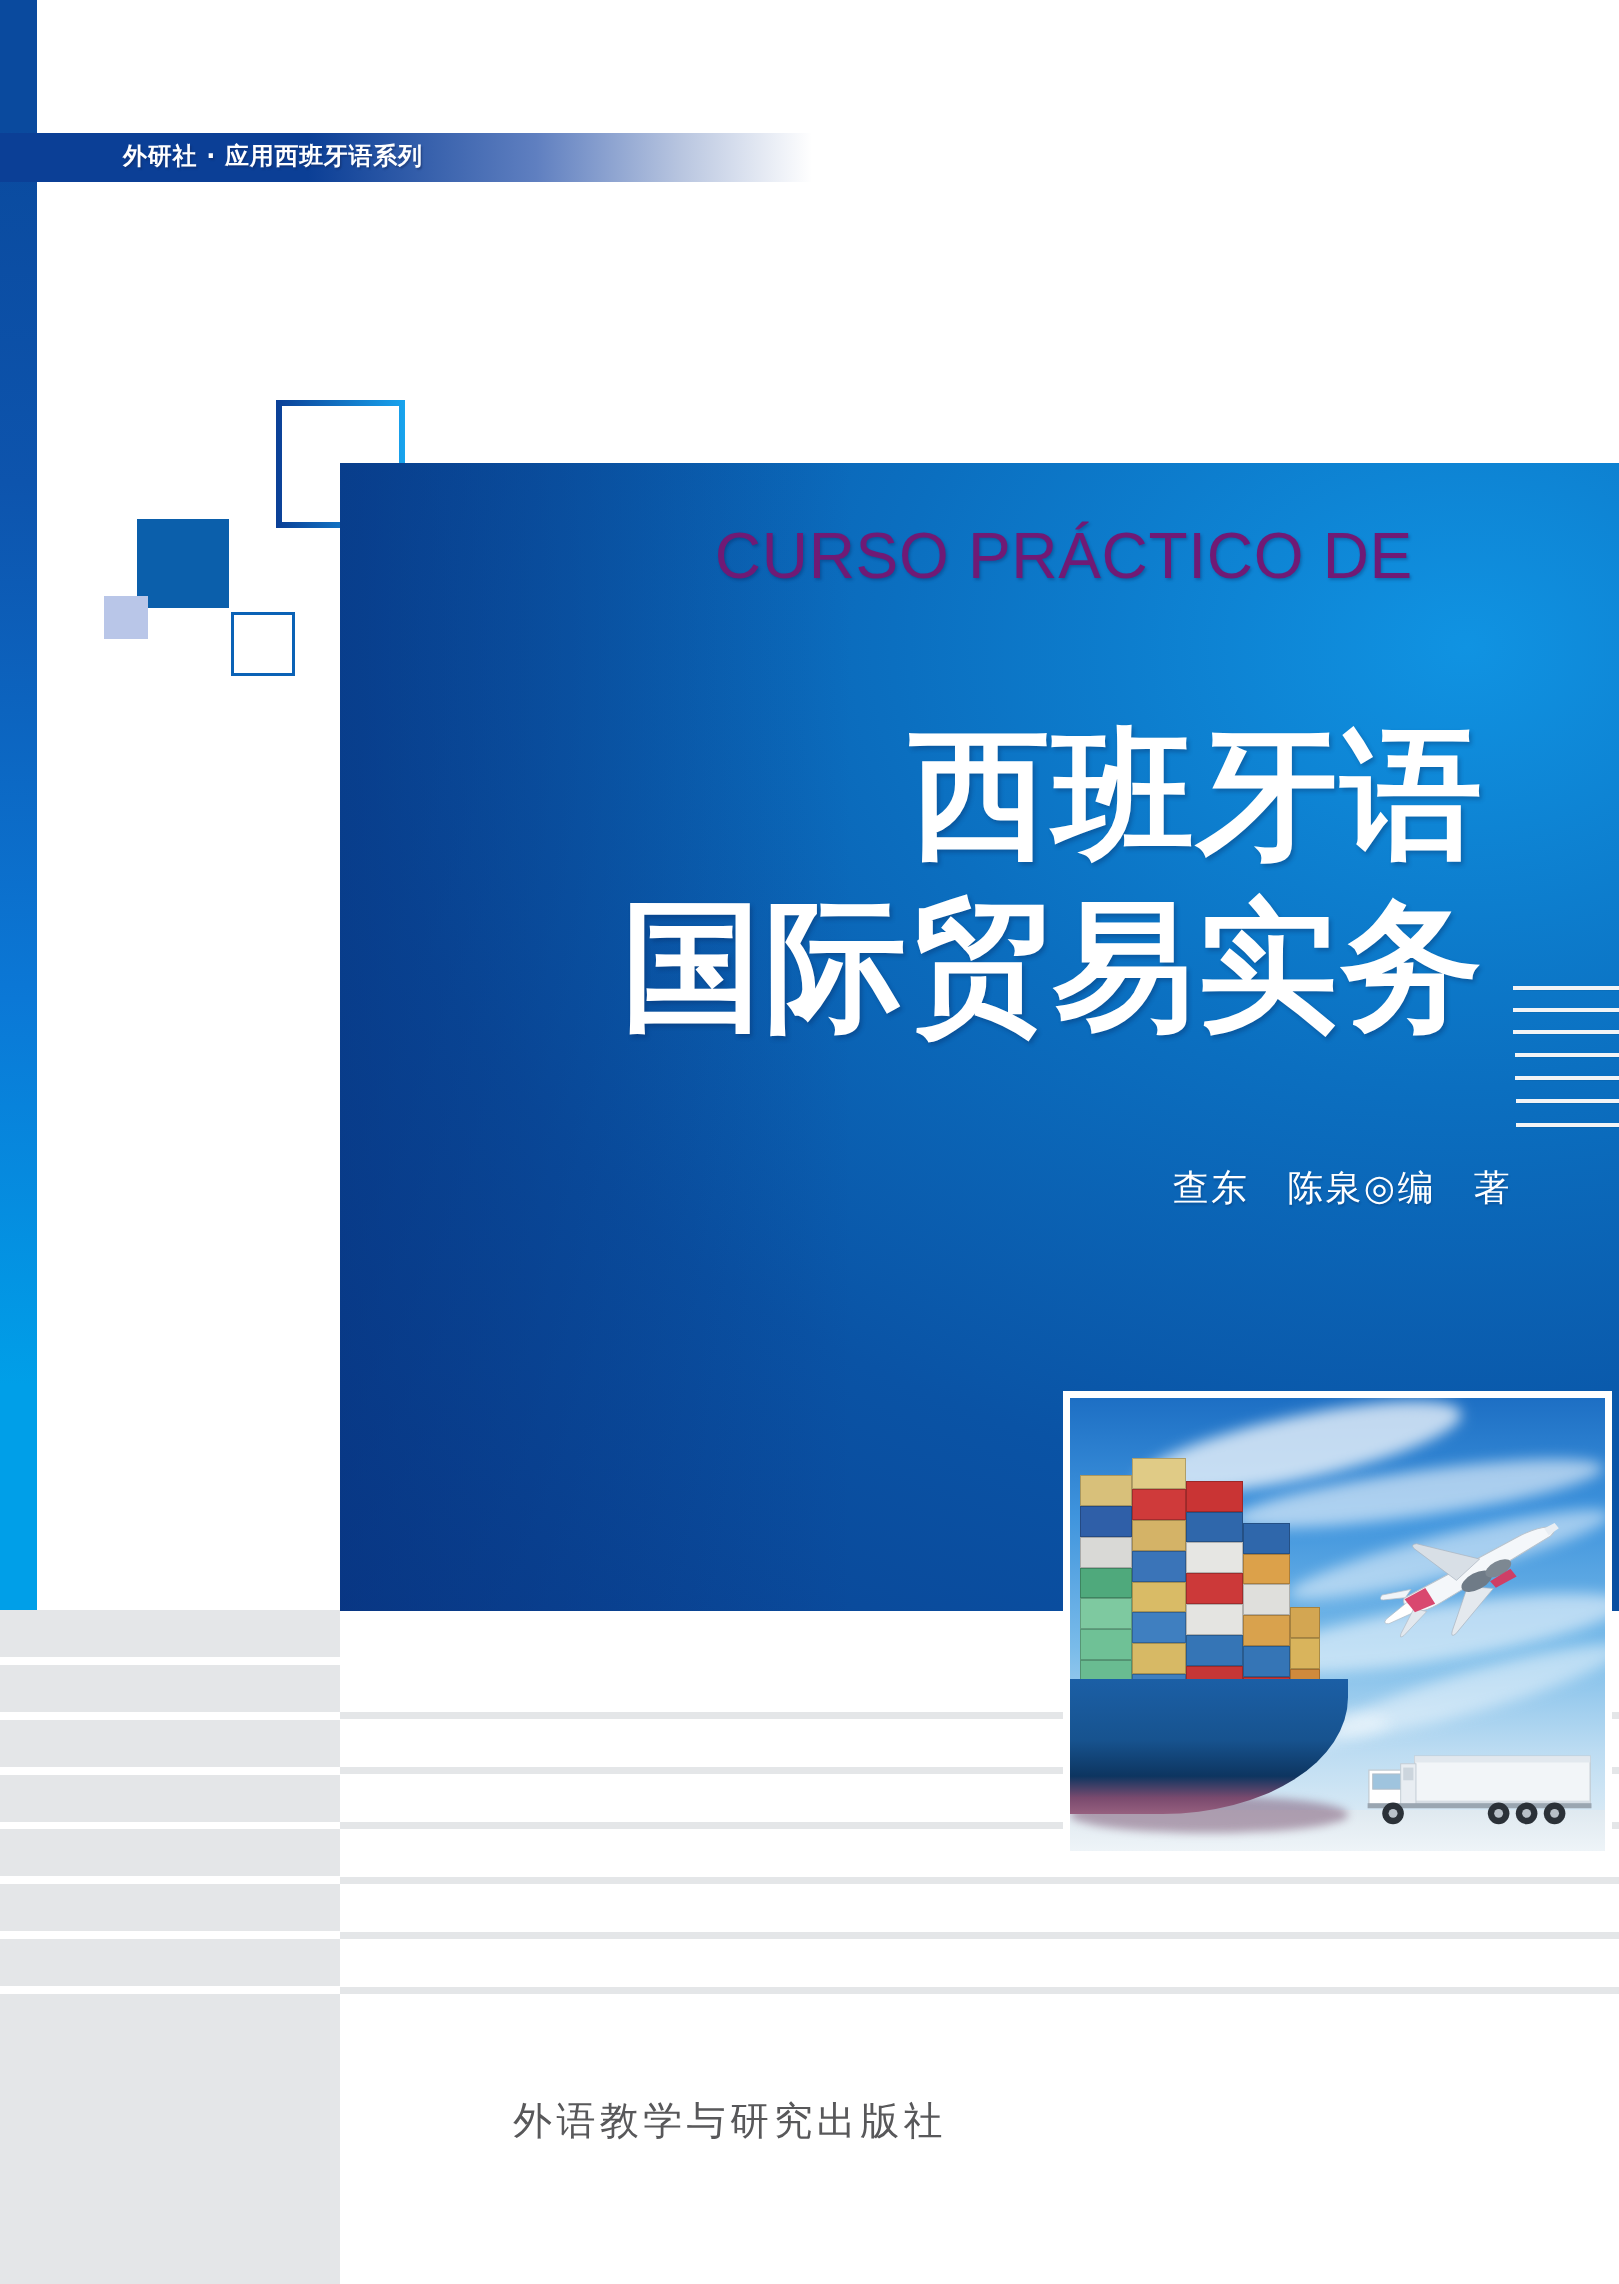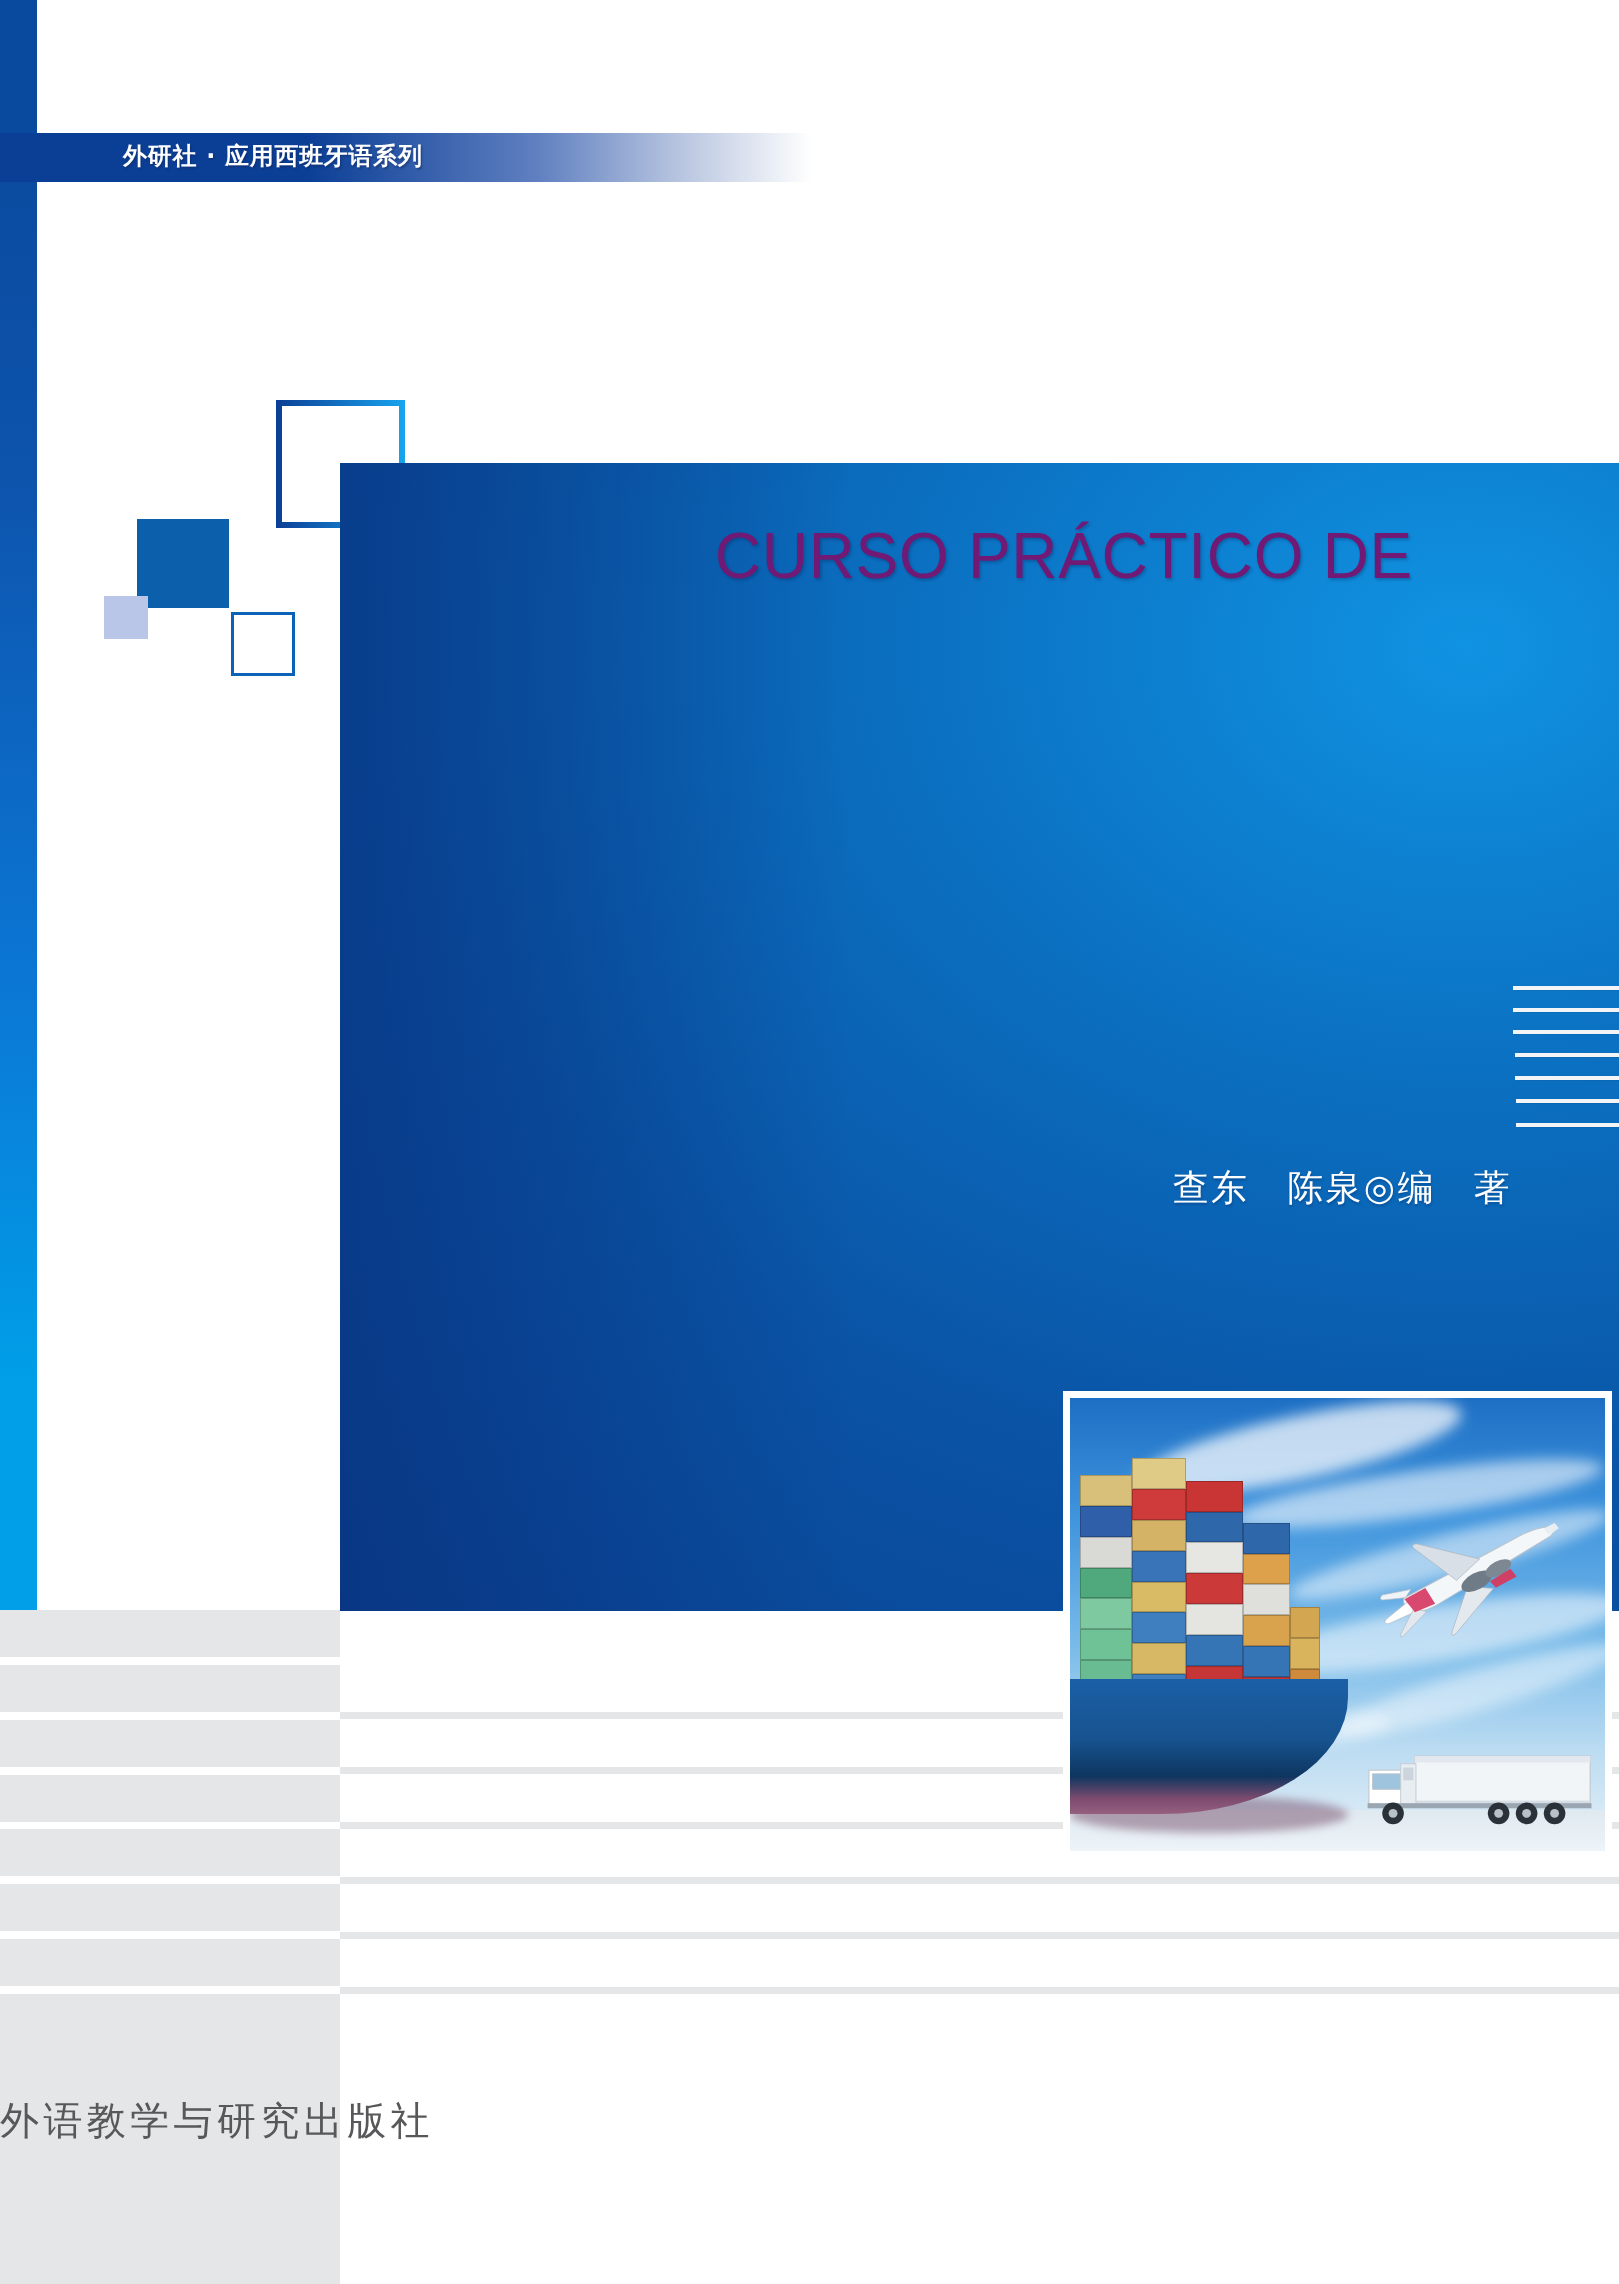--- a/index.html
+++ b/index.html
@@ -219,21 +219,21 @@
     z-index:1;
   }
   .stripe{position:absolute;left:0;width:100%;background:#e4e6e8;}
   .stripe-w{position:absolute;left:0;width:100%;background:#ffffff;}
 
   
   .publisher{
     position:absolute;
     left:0; top:2094px;
     width:1460px;
-    text-align:left;
+    text-align:center;
     font-size:39px;
     letter-spacing:4.4px;
     color:#58585a;
     font-family:"DejaVu Sans","Liberation Sans",sans-serif;
     z-index:8;
   }
 </style>
 </head>
 <body>
 
@@ -258,20 +258,24 @@
       <div class="r" style="top:90px;width:105px;"></div>
       <div class="r" style="top:113px;width:104px;"></div>
       <div class="r" style="top:137px;width:104px;"></div>
     </div>
   </div>
 
   <div class="es-title">
     <span class="es-line1">CURSO PRÁCTICO DE</span>
   </div>
 
+  <div class="cn-title">
+    <span class="cn-line">西班牙语</span>
+    <span class="cn-line">国际贸易实务</span>
+  </div>
 
   <div class="authors">查东　陈泉◎编　著</div>
 
   <div class="photo-frame">
     <div class="photo">
       <div class="cloud c1"></div>
       <div class="cloud c2"></div>
       <div class="cloud c3"></div>
       <div class="cloud c4"></div>
       <div class="cloud c5"></div>

